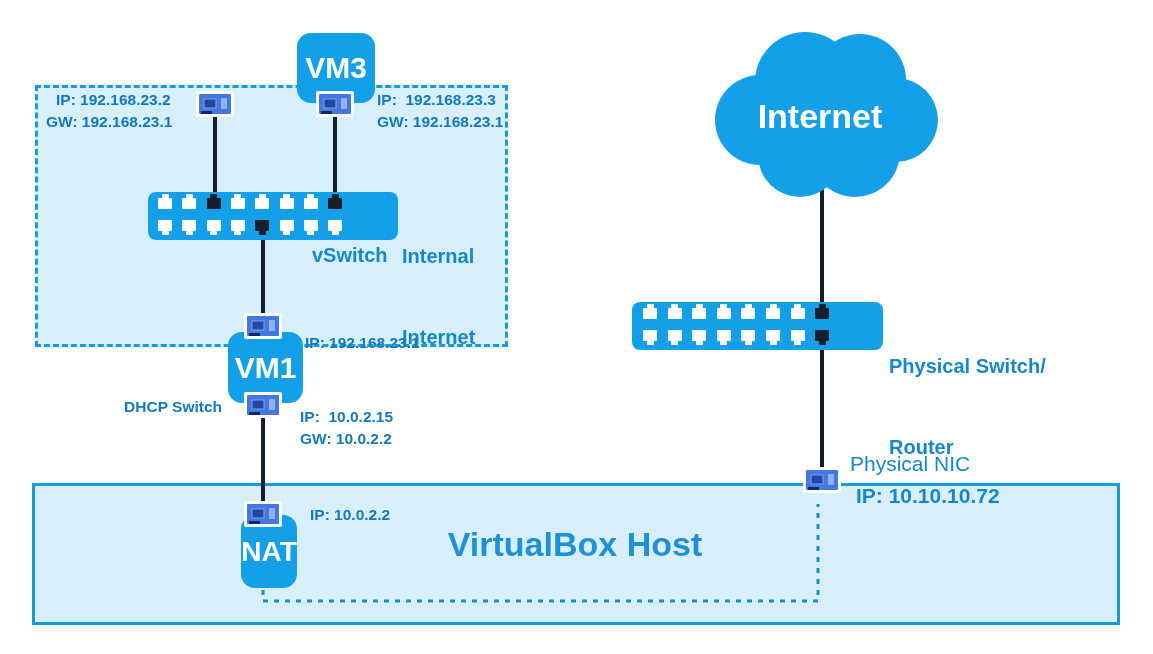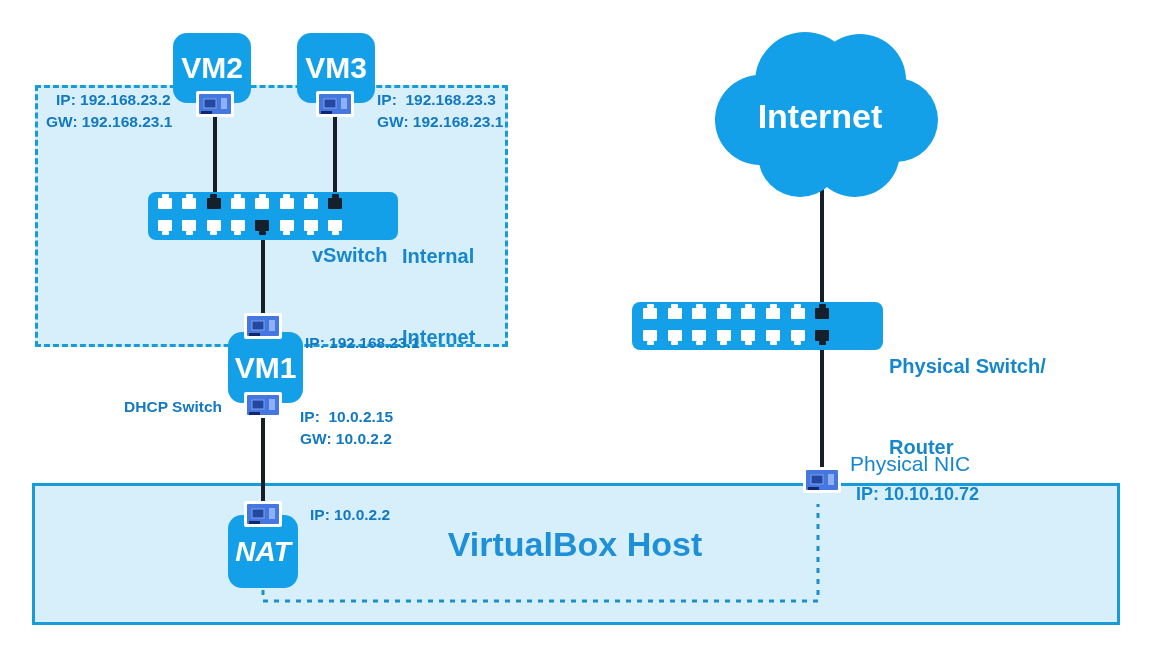--- a/index.html
+++ b/index.html
@@ -22,21 +22,21 @@
   #host-box{left:32px;top:483px;width:1088px;height:142px;border:3px solid var(--panel-border);z-index:0;}
   #wires{left:0;top:0;z-index:1;pointer-events:none;}
   .node{
     background:var(--accent);border-radius:14px;z-index:2;
     display:flex;align-items:center;justify-content:center;
     color:#fff;font-weight:700;
   }
   #vm2{left:173px;top:33px;width:78px;height:70px;font-size:30px;}
   #vm3{left:297px;top:33px;width:78px;height:70px;font-size:30px;}
   #vm1{left:228px;top:332px;width:75px;height:71px;font-size:30px;}
-  #nat{left:228px;top:515px;width:70px;height:73px;font-size:28px;font-style:italic;}
+  #nat{left:241px;top:515px;width:56px;height:73px;font-size:28px;}
   .switch{background:var(--accent);border-radius:8px;z-index:2;}
   #vswitch{left:148px;top:192px;width:250px;height:48px;}
   #pswitch{left:632px;top:302px;width:251px;height:48px;}
   .port{position:absolute;width:14px;height:11px;background:#fff;border-radius:1px;}
   .port::before{content:"";position:absolute;left:3.5px;width:7px;height:4px;background:inherit;border-radius:1px;}
   .port.toprow::before{top:-4px;}
   .port.botrow::before{bottom:-4px;}
   .port.dark{background:#15202c;}
   .nic{z-index:3;}
   .lbl{z-index:2;font-weight:700;color:var(--label-text);font-size:15.5px;line-height:22px;white-space:pre;}
@@ -49,21 +49,21 @@
   #vm1-role{left:80px;top:349px;width:142px;text-align:right;line-height:23px;}
   #vm1-nat-ip{left:300px;top:406px;} #vm1-nat-gw{left:300px;top:428px;}
   #nat-ip{left:310px;top:504px;}
   #host-title{left:380px;top:525px;width:390px;text-align:center;
               font-size:34px;font-weight:700;color:var(--title-text);z-index:2;}
   #cloud{left:700px;top:20px;z-index:1;}
   #internet-lbl{left:700px;top:97px;width:240px;text-align:center;
                 font-size:34px;font-weight:700;color:#fff;z-index:2;}
   #pswitch-lbl{left:889px;top:299px;}
   #pnic-lbl{left:850px;top:452px;font-size:21px;color:var(--heading-text);font-weight:400;z-index:2;}
-  #pnic-ip{left:856px;top:484px;font-size:18px;color:var(--heading-text);font-weight:700;z-index:2;}
+  #pnic-ip{left:856px;top:484px;font-size:21px;color:var(--heading-text);font-weight:700;z-index:2;}
 </style>
 </head>
 <body>
 
 <div id="canvas">
 
   <div class="abs panel" id="internal-box"></div>
   <div class="abs panel" id="host-box"></div>
 
   <svg class="abs" id="wires" width="1153" height="654">
@@ -84,23 +84,20 @@
       <circle cx="105" cy="62" r="50"></circle>
       <circle cx="160" cy="60" r="46"></circle>
       <circle cx="196" cy="100" r="42"></circle>
       <circle cx="155" cy="132" r="45"></circle>
       <circle cx="100" cy="135" r="42"></circle>
       <ellipse cx="128" cy="98" rx="80" ry="58"></ellipse>
     </g>
   </svg>
   <div class="abs" id="internet-lbl">Internet</div>
 
-  <div class="abs node" id="vm2">
-    <span>VM2</span>
-  </div>
   <div class="abs node" id="vm3">
     <span>VM3</span>
   </div>
   <div class="abs node" id="vm1">
     <span>VM1</span>
   </div>
   <div class="abs node" id="nat">
     <span>NAT</span>
   </div>
 

